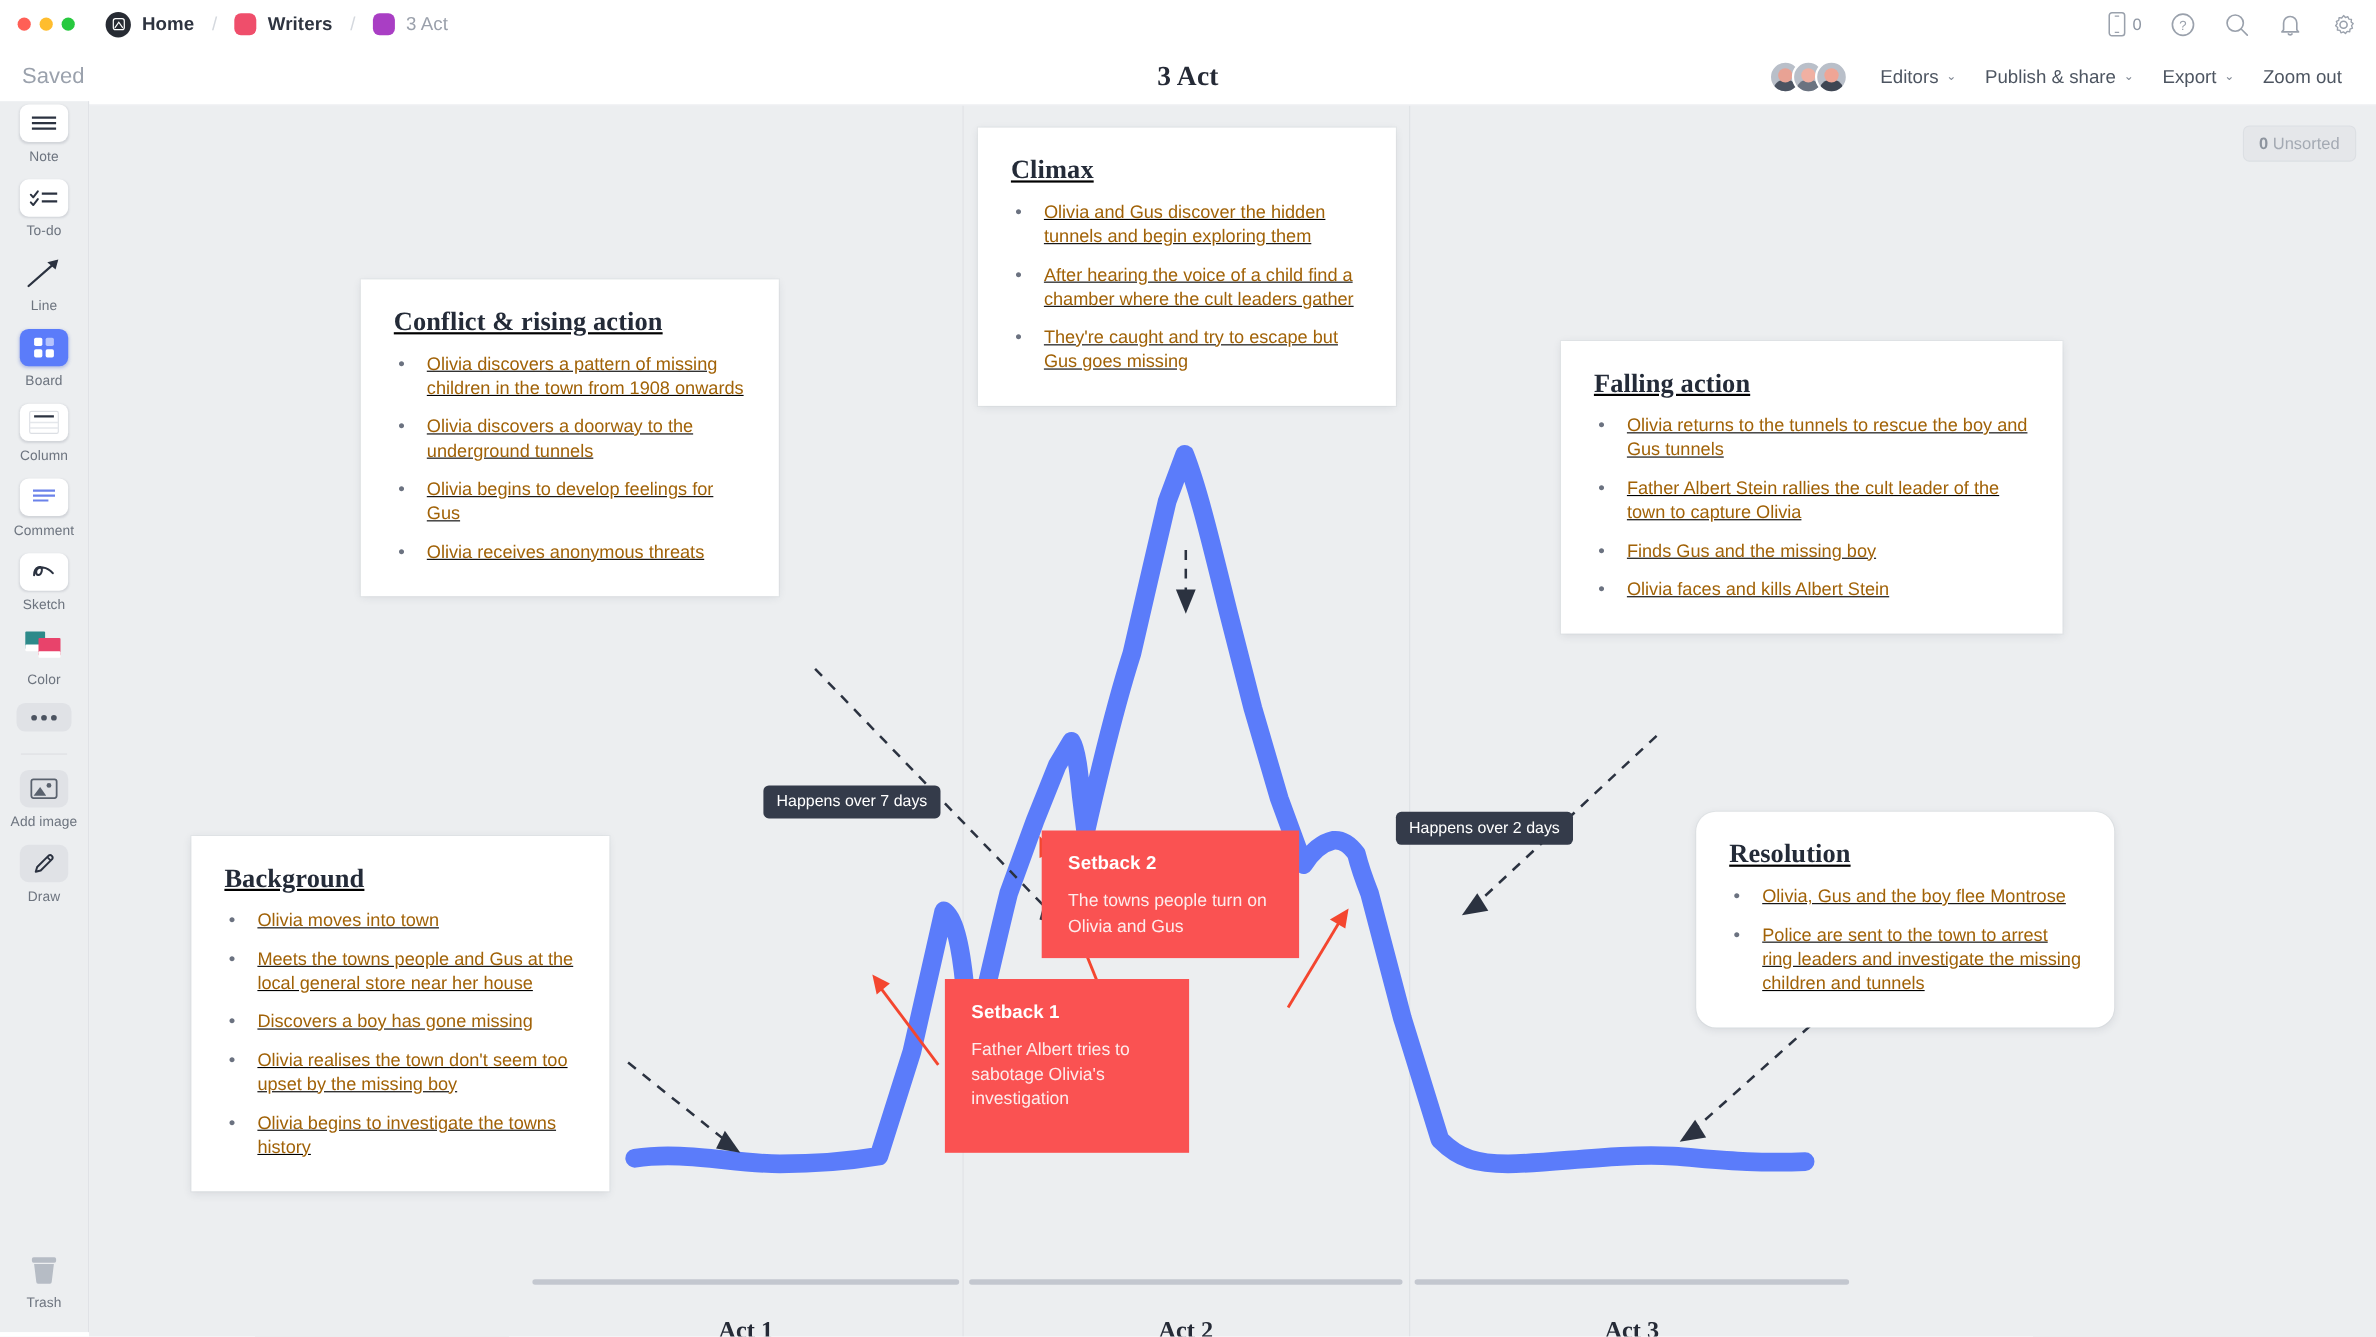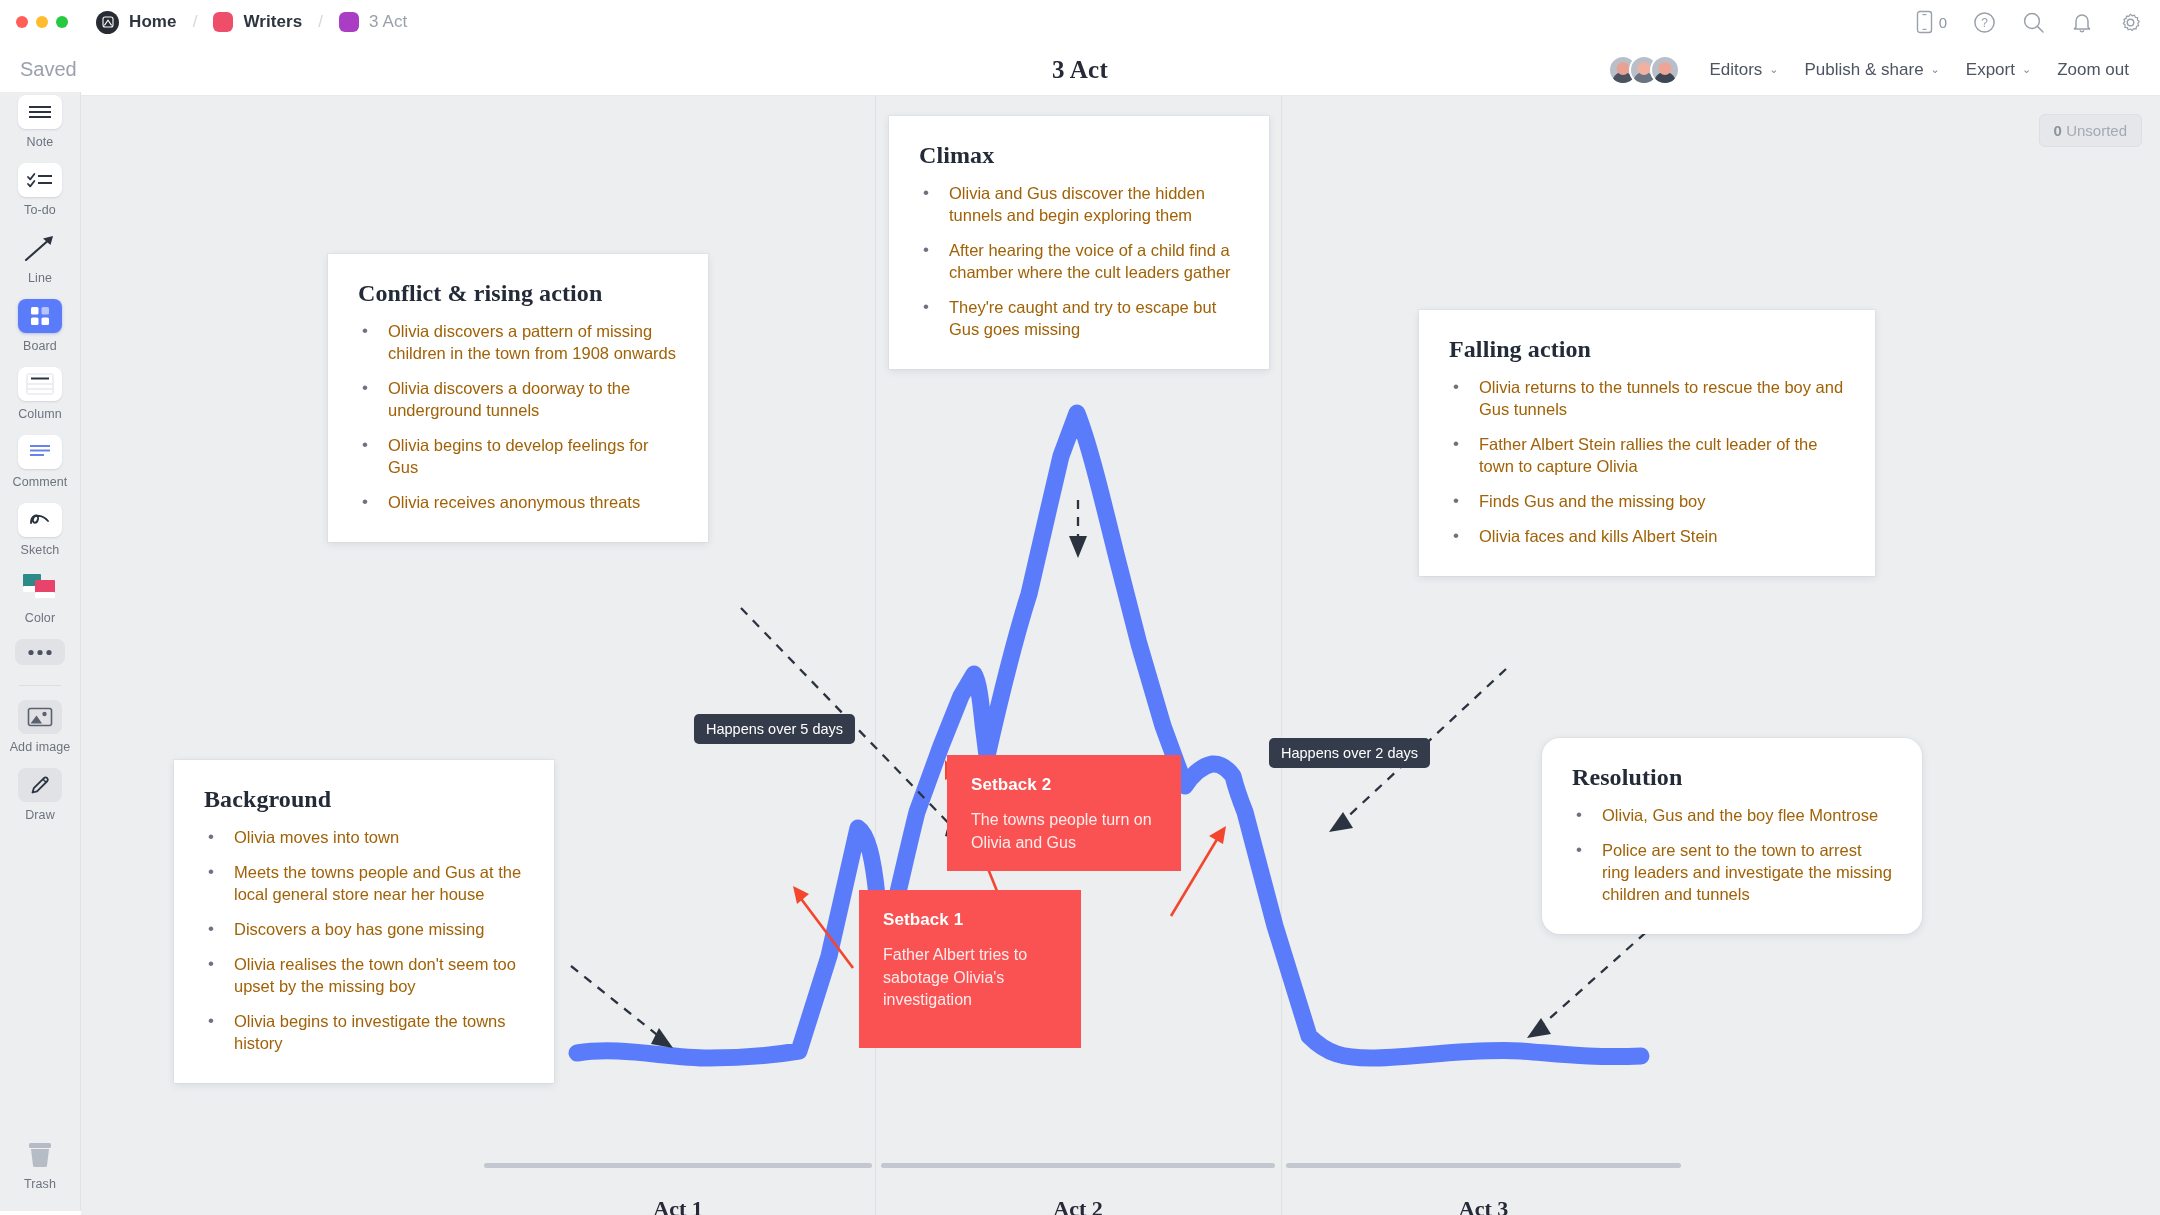--- a/index.html
+++ b/index.html
@@ -128,20 +128,21 @@
     background: #e5e7ea; border: 1px solid #dcdfe3; border-radius: 6px;
     padding: 7px 14px; font-size: 15px; color: #a4aab3;
   }
   .unsorted b { color: #8d949e; font-weight: 700; }
 
   
   .card {
     position: absolute; background: #ffffff;
     box-shadow: 0 2px 8px rgba(40,50,70,.10), 0 0 0 1px rgba(40,50,70,.03);
     padding: 26px 30px 28px 30px;
+    text-decoration: underline;
   }
   .card h3 {
     font-family: "Liberation Serif", serif; font-weight: 700;
     font-size: 24px; color: #242b38; margin-bottom: 14px; letter-spacing: .1px;
   }
   .card ul { list-style: none; }
   .card li {
     position: relative; padding-left: 30px; margin-bottom: 13px;
     font-size: 16.5px; line-height: 1.33; color: #a16207;
   }
@@ -533,21 +534,21 @@
   <div class="setback" style="left:778px; top:794px; width:222px; height:158px;">
     <h4>Setback 1</h4>
     <p>Father Albert tries to sabotage Olivia's investigation</p>
   </div>
 
   <div class="setback" style="left:866px; top:659px; width:234px; height:116px;">
     <h4>Setback 2</h4>
     <p>The towns people turn on Olivia and Gus</p>
   </div>
 
-  <div class="pill" style="left:613px; top:618px;">Happens over 5 days</div>
+  <div class="pill" style="left:613px; top:618px;">Happens over 7 days</div>
   <div class="pill" style="left:1188px; top:642px;">Happens over 2 days</div>
 
   <div class="actrule" style="left:403px; top:1067px; width:388px;"></div>
   <div class="actrule" style="left:800px; top:1067px; width:394px;"></div>
   <div class="actrule" style="left:1205px; top:1067px; width:395px;"></div>
 
   <div class="actlabel" style="left:403px; top:1100px; width:388px;">Act 1</div>
   <div class="actlabel" style="left:800px; top:1100px; width:394px;">Act 2</div>
   <div class="actlabel" style="left:1205px; top:1100px; width:395px;">Act 3</div>
 

